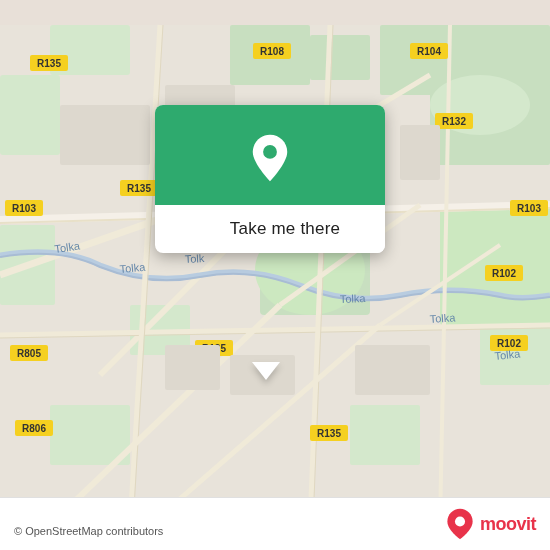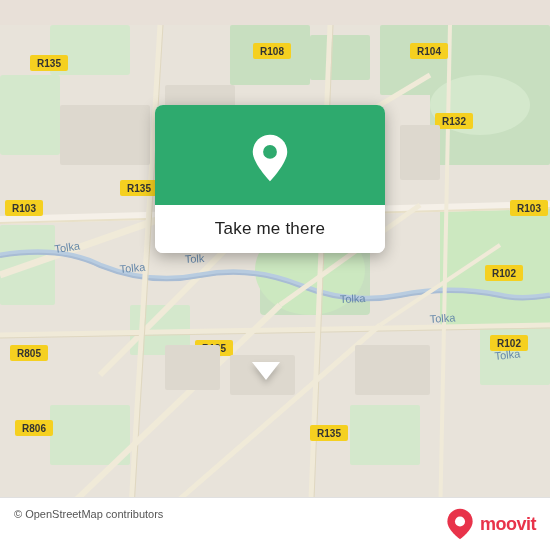--- a/index.html
+++ b/index.html
@@ -57,20 +57,21 @@
       width: 100%;
       padding: 14px 0;
       text-align: center;
       background: white;
       border: none;
       font-size: 17px;
       font-weight: 500;
       color: #222;
       cursor: pointer;
       letter-spacing: 0.2px;
+      margin-left: 15px;
     }
 
     
     #popup-tail {
       position: absolute;
       top: 105px;
       left: 252px;
       width: 0;
       height: 0;
       border-left: 14px solid transparent;
@@ -83,21 +84,21 @@
 
     
     #bottom-bar {
       position: absolute;
       bottom: 0;
       left: 0;
       width: 100%;
       background: white;
       padding: 10px 14px;
       display: flex;
-      align-items: flex-start;
+      align-items: flex-end;
       justify-content: space-between;
       border-top: 1px solid #e0e0e0;
       z-index: 20;
     }
 
     #bottom-left {
       display: flex;
       flex-direction: column;
     }
 

